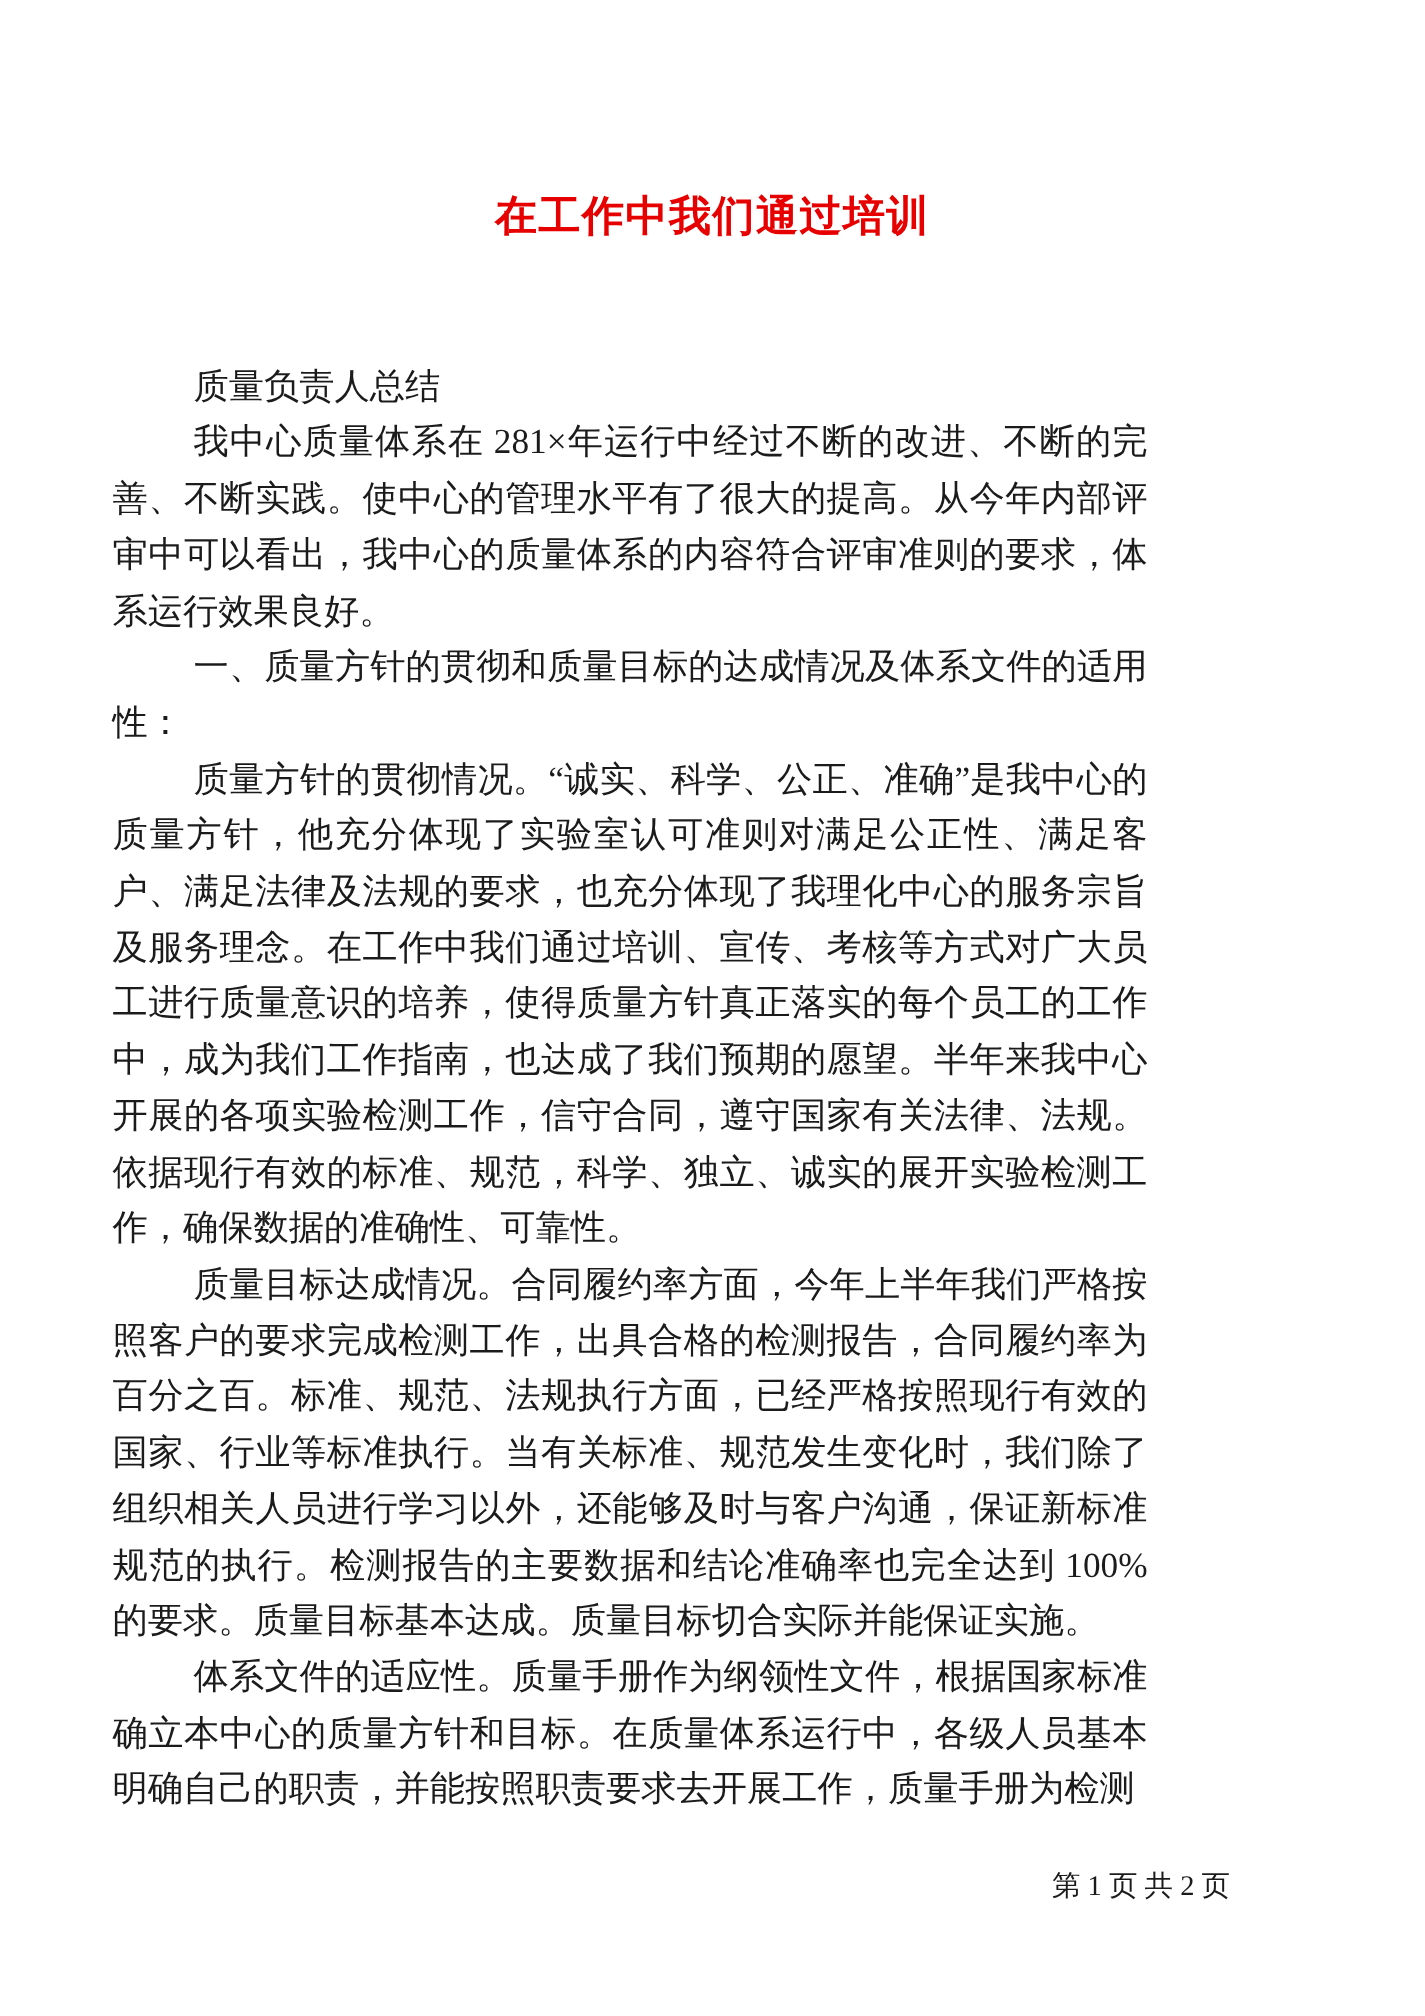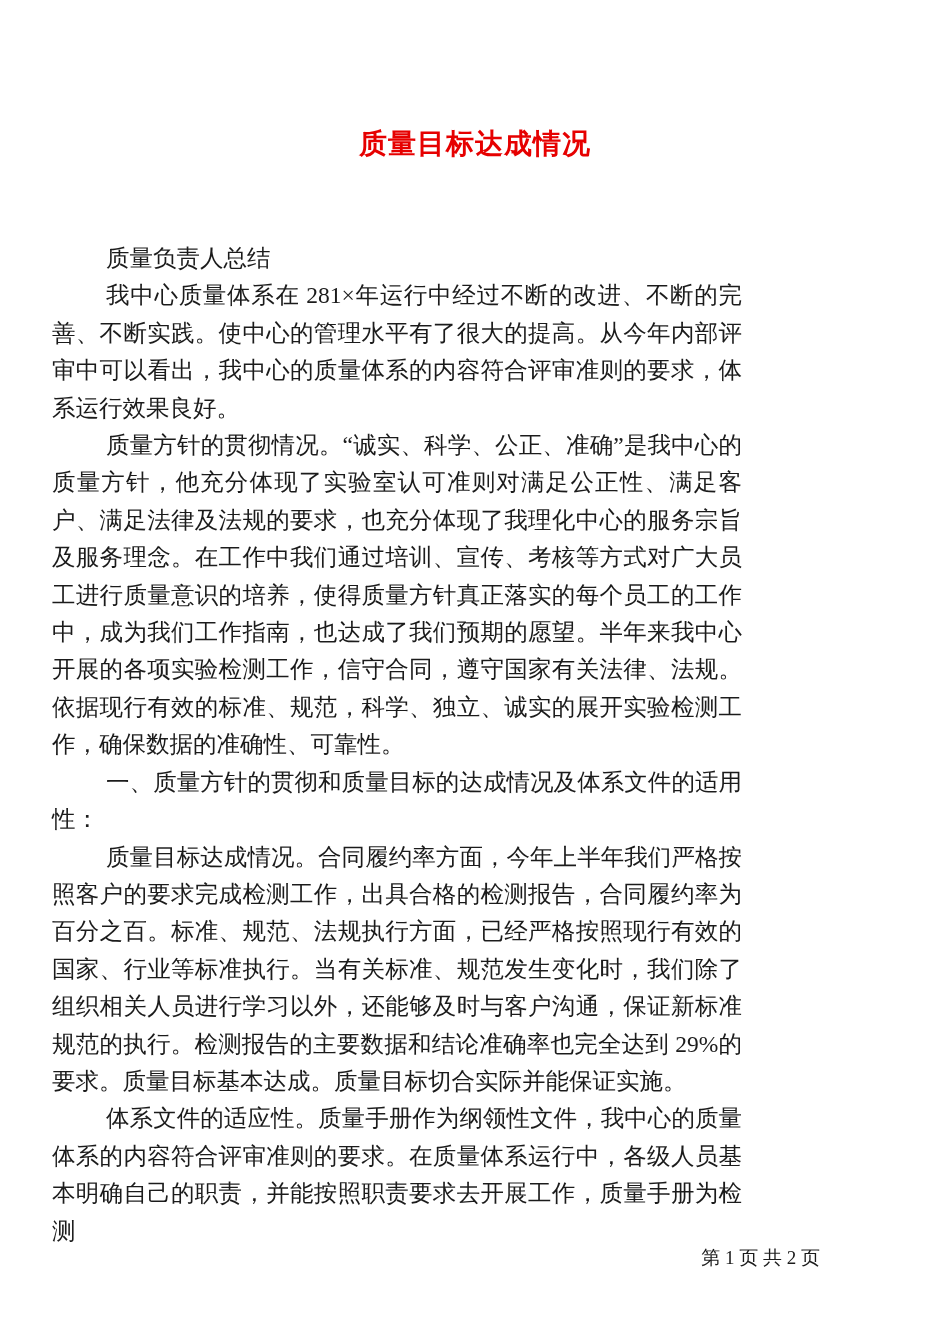--- a/index.html
+++ b/index.html
@@ -22,21 +22,21 @@
     margin: 0;
     text-align: center;
     font-family: "Liberation Sans", "DejaVu Sans", sans-serif;
     font-weight: 700;
     font-size: 28px;
     line-height: 36px;
     letter-spacing: 1px;
     color: var(--title-red, #e60000);
   }
   .doc-body {
-    margin: 78px 130px 0 52px;
+    margin: 78px 130px 0 75px;
     width: 690px;
     font-family: "Liberation Serif", "DejaVu Serif", serif;
     font-size: 23.5px;
     line-height: 37.4px;
     color: var(--body-text, #1b1b1b);
   }
   .doc-body p {
     margin: 0;
     padding: 0;
     text-indent: 2.3em;
@@ -50,28 +50,28 @@
     font-size: 19px;
     line-height: 17px;
     color: var(--body-text, #1b1b1b);
   }
 </style>
 </head>
 <body>
 
 <div class="page">
 
-  <h1 class="doc-title">质量目标达成情况</h1>
+  <h1 class="doc-title">在工作中我们通过培训</h1>
 
   <div class="doc-body">
     <p>质量负责人总结</p>
     <p>我中心质量体系在 281×年运行中经过不断的改进、不断的完善、不断实践。使中心的管理水平有了很大的提高。从今年内部评审中可以看出，我中心的质量体系的内容符合评审准则的要求，体系运行效果良好。</p>
+    <p>一、质量方针的贯彻和质量目标的达成情况及体系文件的适用性：</p>
     <p>质量方针的贯彻情况。“诚实、科学、公正、准确”是我中心的质量方针，他充分体现了实验室认可准则对满足公正性、满足客户、满足法律及法规的要求，也充分体现了我理化中心的服务宗旨及服务理念。在工作中我们通过培训、宣传、考核等方式对广大员工进行质量意识的培养，使得质量方针真正落实的每个员工的工作中，成为我们工作指南，也达成了我们预期的愿望。半年来我中心开展的各项实验检测工作，信守合同，遵守国家有关法律、法规。依据现行有效的标准、规范，科学、独立、诚实的展开实验检测工作，确保数据的准确性、可靠性。</p>
-    <p>一、质量方针的贯彻和质量目标的达成情况及体系文件的适用性：</p>
-    <p>质量目标达成情况。合同履约率方面，今年上半年我们严格按照客户的要求完成检测工作，出具合格的检测报告，合同履约率为百分之百。标准、规范、法规执行方面，已经严格按照现行有效的国家、行业等标准执行。当有关标准、规范发生变化时，我们除了组织相关人员进行学习以外，还能够及时与客户沟通，保证新标准规范的执行。检测报告的主要数据和结论准确率也完全达到 29%的要求。质量目标基本达成。质量目标切合实际并能保证实施。</p>
-    <p>体系文件的适应性。质量手册作为纲领性文件，我中心的质量体系的内容符合评审准则的要求。在质量体系运行中，各级人员基本明确自己的职责，并能按照职责要求去开展工作，质量手册为检测</p>
+    <p>质量目标达成情况。合同履约率方面，今年上半年我们严格按照客户的要求完成检测工作，出具合格的检测报告，合同履约率为百分之百。标准、规范、法规执行方面，已经严格按照现行有效的国家、行业等标准执行。当有关标准、规范发生变化时，我们除了组织相关人员进行学习以外，还能够及时与客户沟通，保证新标准规范的执行。检测报告的主要数据和结论准确率也完全达到 100%的要求。质量目标基本达成。质量目标切合实际并能保证实施。</p>
+    <p>体系文件的适应性。质量手册作为纲领性文件，根据国家标准确立本中心的质量方针和目标。在质量体系运行中，各级人员基本明确自己的职责，并能按照职责要求去开展工作，质量手册为检测</p>
   </div>
 
   <div class="page-footer">
     <span>第 1 页 共 2 页</span>
   </div>
 
 </div>
 
 </body></html>

